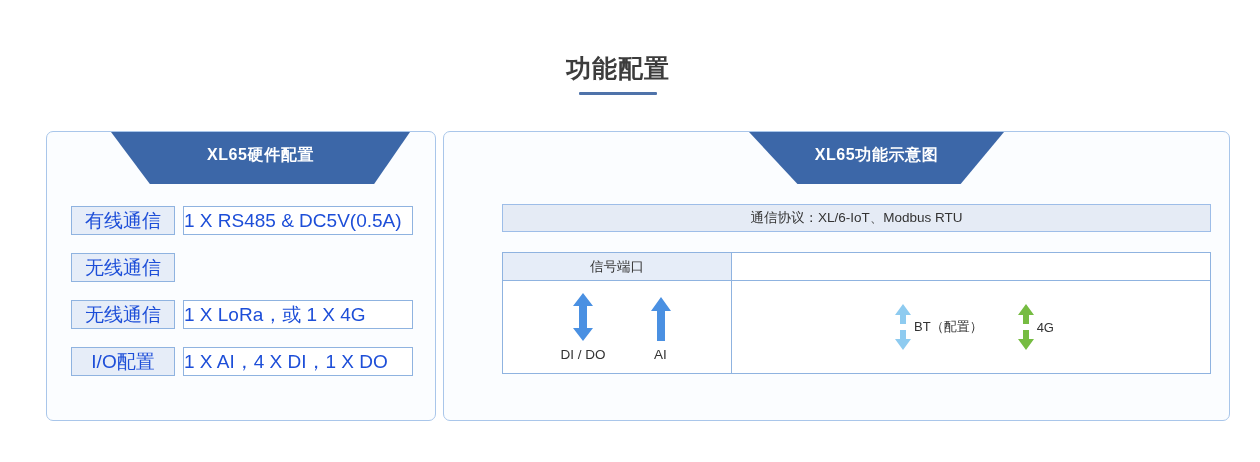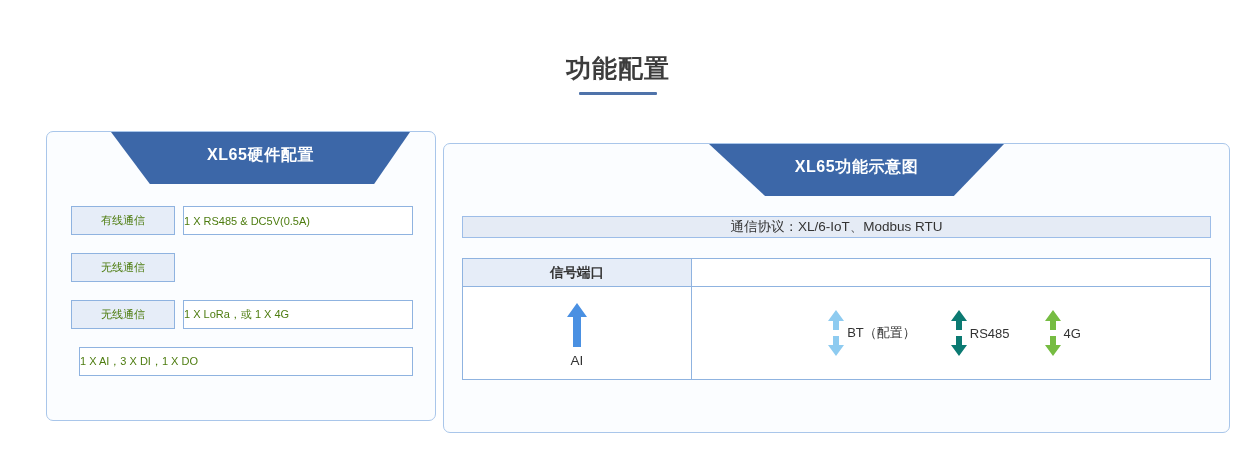--- a/index.html
+++ b/index.html
@@ -25,21 +25,21 @@
   
   .panel{
     position:absolute;
     background:#fbfdff;
     border:1px solid #a9c6ea;
     border-radius:7px;
     box-sizing:border-box;
     overflow:hidden;
   }
   #panel-left{left:46px;top:131px;width:390px;height:290px;}
-  #panel-right{left:443px;top:143px;width:787px;height:290px;}
+  #panel-right{left:443px;top:131px;width:787px;height:290px;padding-left:40px;}
 
   
   .banner{
     position:relative;
     height:52px;
     background:#3c67a8;
     color:#ffffff;
     font-size:16px;font-weight:bold;
     display:flex;align-items:center;justify-content:center;
     letter-spacing:.6px;
@@ -55,48 +55,48 @@
   .banner span{transform:translateY(-3px);}
 
   
   .rows{padding:22px 22px 0 24px;}
   .row{display:flex;align-items:center;margin-bottom:18px;}
   .row:last-child{margin-bottom:0;}
   .cell{
     height:29px;box-sizing:border-box;
     border:1px solid #8fb3e0;
     display:flex;align-items:center;
-    font-size:11px;color:#4d7c0f;
+    font-size:19px;color:#1d4ed8;
   }
   .cell-label{
     width:104px;background:#e6edf8;justify-content:center;
   }
   .cell-value{
     flex:1;background:#ffffff;margin-left:8px;
   }
 
   
   .right-body{padding:20px 18px 0 18px;}
   .proto-bar{
-    height:22px;box-sizing:border-box;
+    height:28px;box-sizing:border-box;
     border:1px solid #9dbde8;
     background:#e5ebf5;
     display:flex;align-items:center;justify-content:center;
     font-size:13.5px;color:#333;
   }
   .matrix{
     margin-top:20px;
     border:1px solid #8fb3e0;
     box-sizing:border-box;
     background:#ffffff;
   }
   .matrix-head{display:flex;border-bottom:1px solid #8fb3e0;}
   .mh-cell{
     height:27px;display:flex;align-items:center;justify-content:center;
-    font-size:13.5px;color:#333;background:#e6edf8;font-weight:bold;
+    font-size:13.5px;color:#333;background:#e6edf8;
   }
   .mh-left{width:228px;border-right:1px solid #8fb3e0;}
   .mh-right{flex:1;}
   .matrix-body{display:flex;height:92px;}
   .mb-left{
     width:228px;border-right:1px solid #8fb3e0;
     display:flex;align-items:center;justify-content:center;gap:42px;
   }
   .mb-right{flex:1;display:flex;align-items:center;justify-content:center;gap:34px;padding-left:6px;}
 
@@ -133,21 +133,22 @@
       <div class="row">
         <div class="cell cell-label">无线通信</div>
       </div>
 
       <div class="row">
         <div class="cell cell-label">无线通信</div>
         <div class="cell cell-value">1 X LoRa，或 1 X 4G</div>
       </div>
 
       <div class="row">
-        <div class="cell cell-value">1 X AI，3 X DI，1 X DO</div>
+        <div class="cell cell-label">I/O配置</div>
+        <div class="cell cell-value">1 X AI，4 X DI，1 X DO</div>
       </div>
 
     </div>
   </div>
 
   <div class="panel" id="panel-right">
 
     <div class="banner">
       <span>XL65功能示意图</span>
     </div>
@@ -159,20 +160,28 @@
       <div class="matrix">
 
         <div class="matrix-head">
           <div class="mh-cell mh-left">信号端口</div>
         </div>
 
         <div class="matrix-body">
 
           <div class="mb-left">
 
+            <div class="sig-item">
+              <span>
+                <svg class="arrow-svg" width="26" height="48" viewBox="0 0 26 48" aria-hidden="true">
+                  <polygon points="13,0 23,13 17,13 17,35 23,35 13,48 3,35 9,35 9,13 3,13" fill="#4a90e2"></polygon>
+                </svg>
+              </span>
+              <span class="sig-label">DI / DO</span>
+            </div>
 
             <div class="sig-item">
               <span>
                 <svg class="arrow-svg" width="26" height="48" viewBox="0 0 26 48" aria-hidden="true">
                   <polygon points="13,4 23,18 17,18 17,48 9,48 9,18 3,18" fill="#4a90e2"></polygon>
                 </svg>
               </span>
               <span class="sig-label">AI</span>
             </div>
 
@@ -183,29 +192,20 @@
             <div class="com-item">
               <span>
                 <svg class="arrow-svg" width="18" height="46" viewBox="0 0 18 46" aria-hidden="true">
                   <polygon points="9,0 17,11 12,11 12,20 6,20 6,11 1,11" fill="#8ecbf0"></polygon>
                   <polygon points="9,46 17,35 12,35 12,26 6,26 6,35 1,35" fill="#8ecbf0"></polygon>
                 </svg>
               </span>
               <span class="com-label">BT（配置）</span>
             </div>
 
-            <div class="com-item">
-              <span>
-                <svg class="arrow-svg" width="18" height="46" viewBox="0 0 18 46" aria-hidden="true">
-                  <polygon points="9,0 17,11 12,11 12,20 6,20 6,11 1,11" fill="#0b7a72"></polygon>
-                  <polygon points="9,46 17,35 12,35 12,26 6,26 6,35 1,35" fill="#0b7a72"></polygon>
-                </svg>
-              </span>
-              <span class="com-label">RS485</span>
-            </div>
 
 
             <div class="com-item">
               <span>
                 <svg class="arrow-svg" width="18" height="46" viewBox="0 0 18 46" aria-hidden="true">
                   <polygon points="9,0 17,11 12,11 12,20 6,20 6,11 1,11" fill="#76bc42"></polygon>
                   <polygon points="9,46 17,35 12,35 12,26 6,26 6,35 1,35" fill="#76bc42"></polygon>
                 </svg>
               </span>
               <span class="com-label">4G</span>

